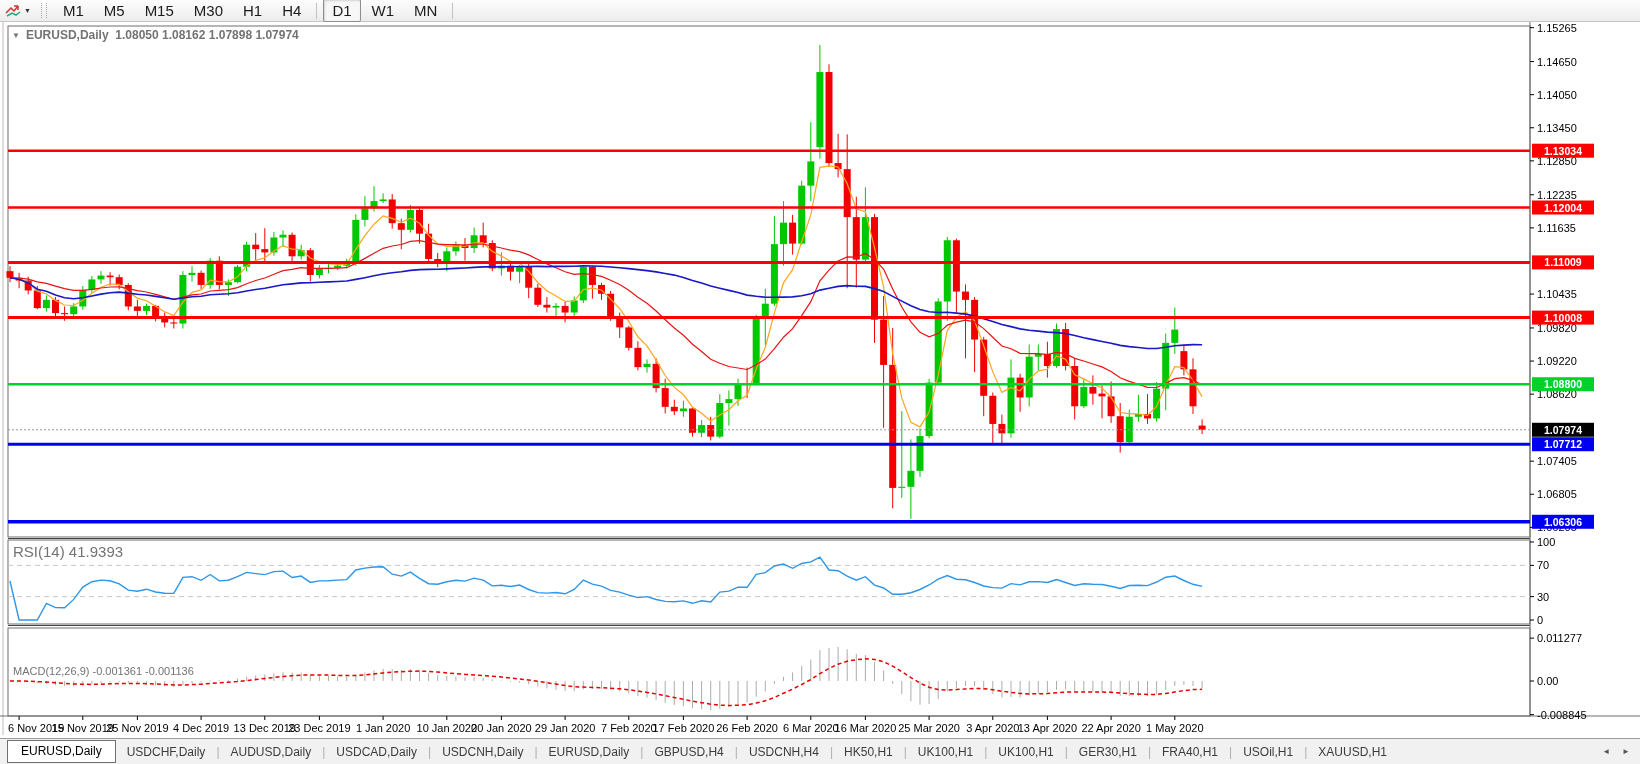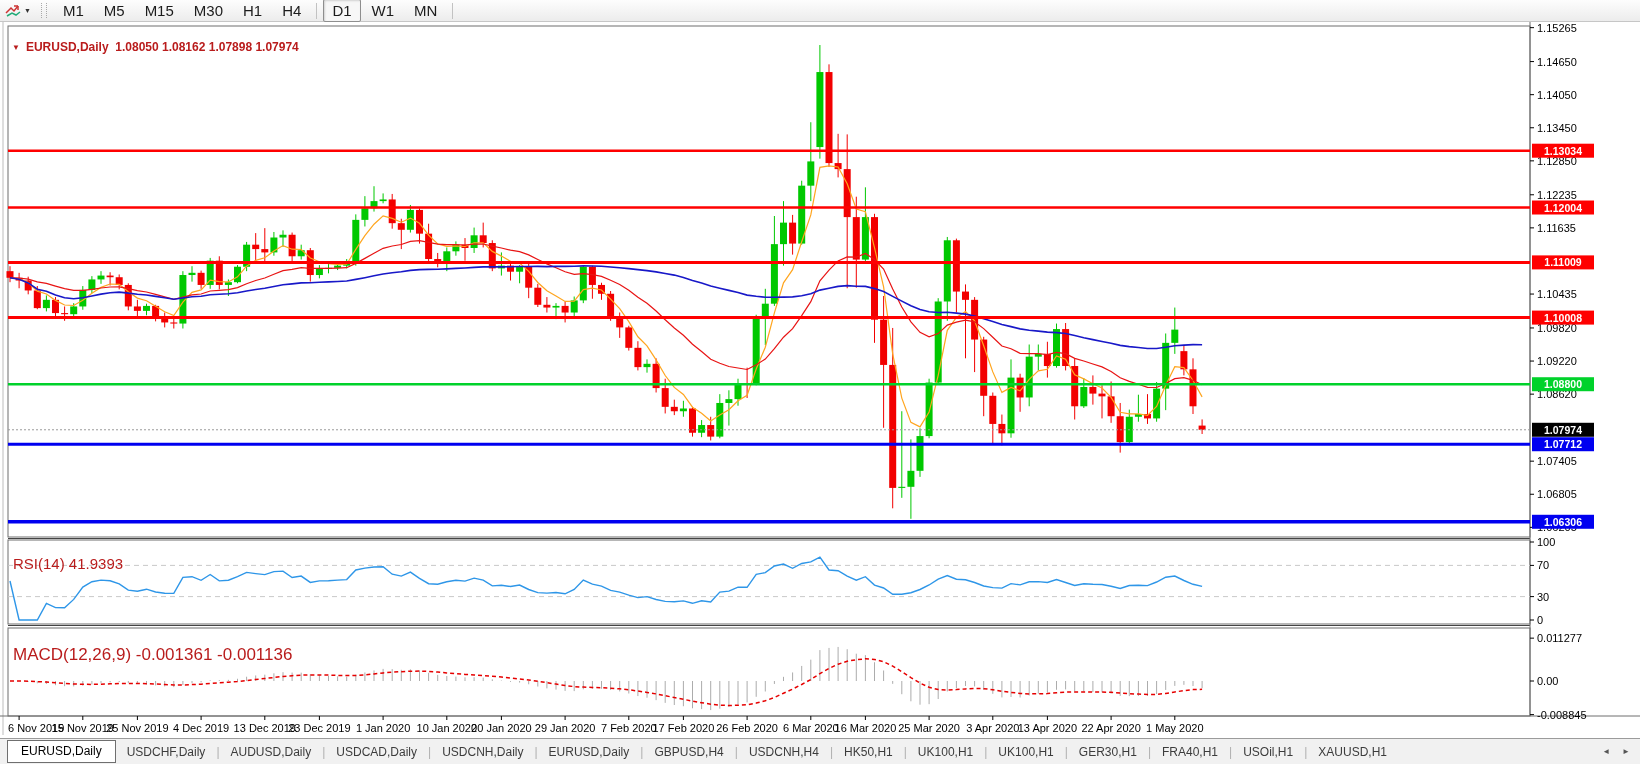--- a/index.html
+++ b/index.html
@@ -8,25 +8,25 @@
     background:linear-gradient(#fdfdfd,#ececec);border-bottom:1px solid #c6c6c6;
     display:flex;align-items:center;}
   .tb-icon{width:18px;height:16px;margin-left:4px;display:flex;align-items:center;justify-content:center;}
   .tb-caret{font-size:7px;color:#333;margin:0 4px 0 2px;}
   .tb-handle{width:4px;height:15px;margin:0 6px;border-left:1px dotted #a8a8a8;border-right:1px dotted #a8a8a8;}
   .tf-btn{font-size:15px;color:#1c1c1c;padding:2px 8px;margin:0 1px;border:1px solid transparent;border-radius:2px;cursor:default;}
   .tf-btn.active{background:#f7f7f7;border:1px solid #8e8e8e;box-shadow:inset 1px 1px 2px rgba(0,0,0,.15);}
   .tb-sep{width:1px;height:16px;background:#c2c2c2;margin:0 5px;}
   .chartwin{position:absolute;left:0;top:22px;width:1640px;height:739px;background:#fff;}
   .chartwin svg{position:absolute;left:0;top:0;}
-  .overlay-label{position:absolute;color:#b91c1c;font-size:12px;white-space:nowrap;margin-top:12px;}
+  .overlay-label{position:absolute;color:#737373;font-size:12px;white-space:nowrap;}
   .chart-title{left:12px;top:6px;font-weight:bold;}
   .chart-title .tri{font-size:8px;vertical-align:1px;margin-right:6px;}
   .rsi-label{left:13px;top:521px;font-size:15px;}
-  .macd-label{left:13px;top:611px;font-size:17px;}
+  .macd-label{left:13px;top:643px;font-size:11px;}
   .tabbar{position:absolute;left:0;top:738px;width:1640px;height:26px;box-sizing:border-box;
     background:#f1f1f1;border-top:1px solid #9b9b9b;display:flex;align-items:center;font-size:12px;}
   .tab{padding:20px 11px;color:#3c3c3c;white-space:nowrap;cursor:default;}
   .tab.active{background:#fff;border:1px solid #6f6f6f;color:#000;margin-left:7px;padding:3px 13px 4px 13px;}
   .tabsep{color:#b0b0b0;}
   .tab-arrows{margin-left:auto;margin-right:10px;display:flex;gap:12px;color:#555;font-size:8px;align-items:center;}
 </style>
 </head>
 <body>
 

